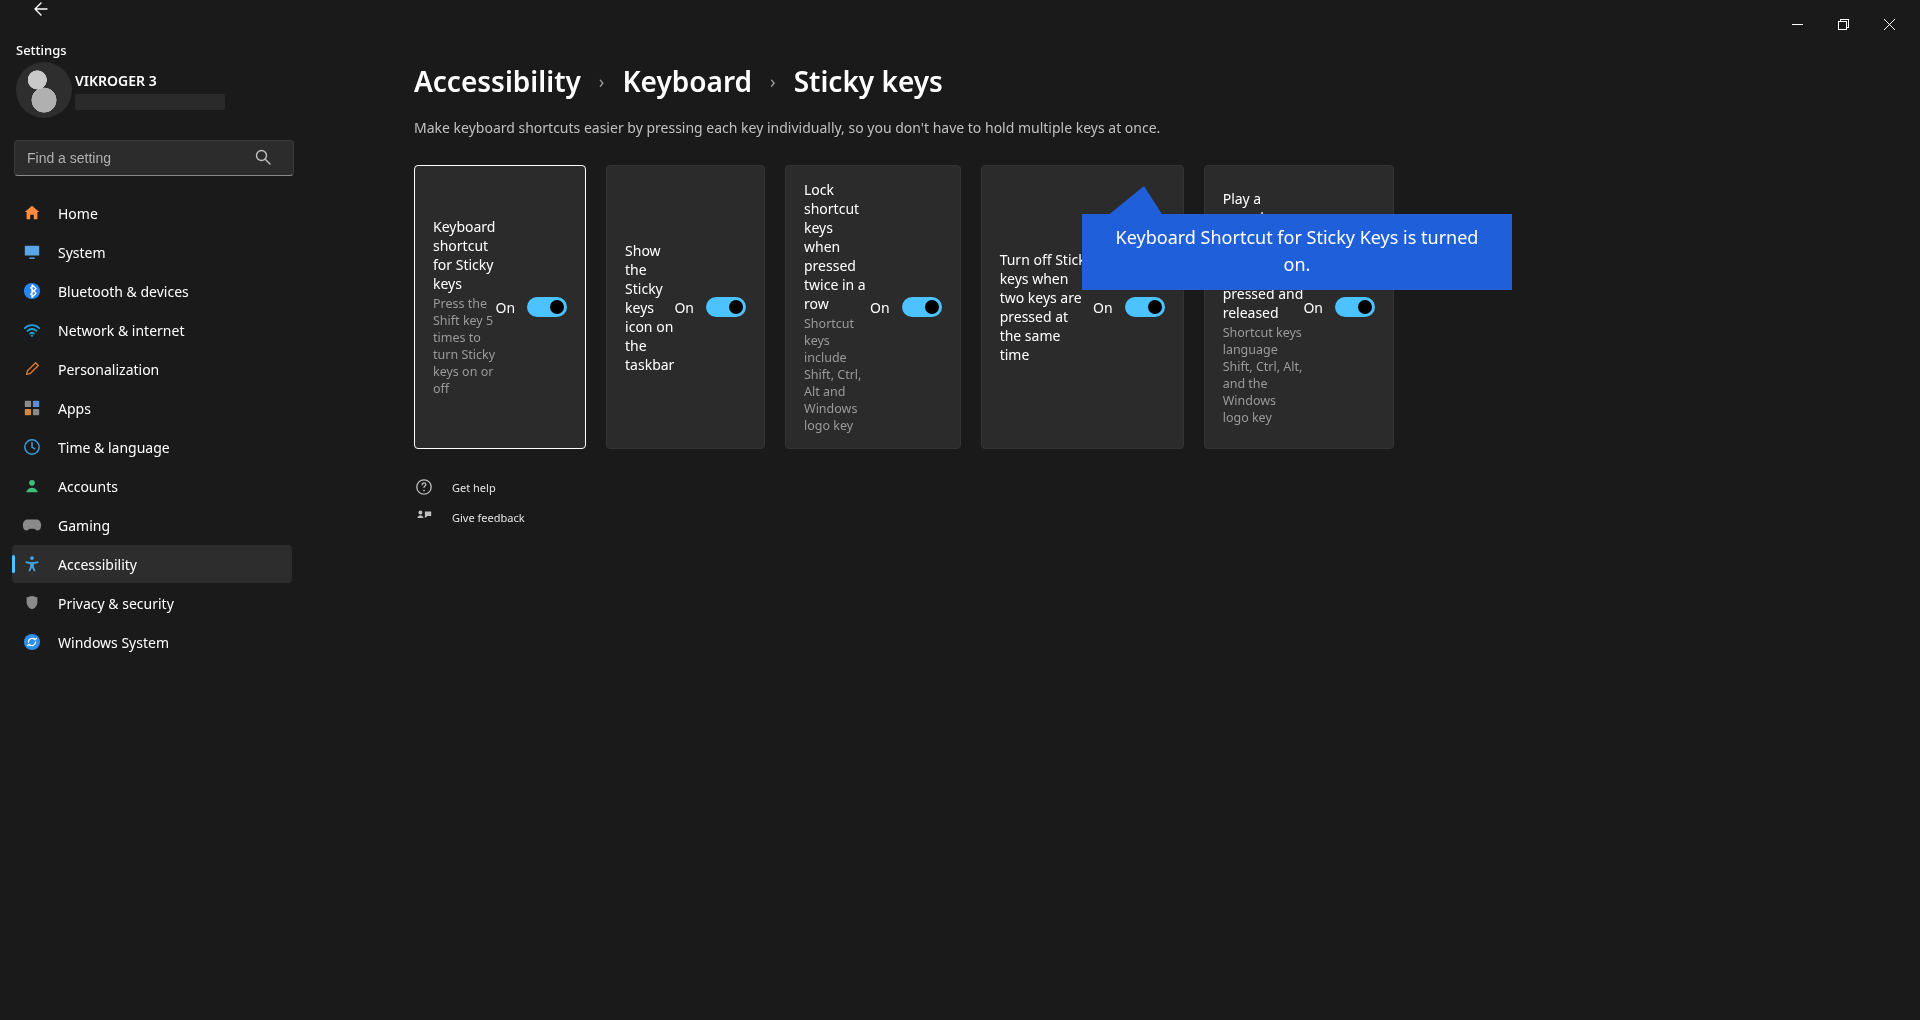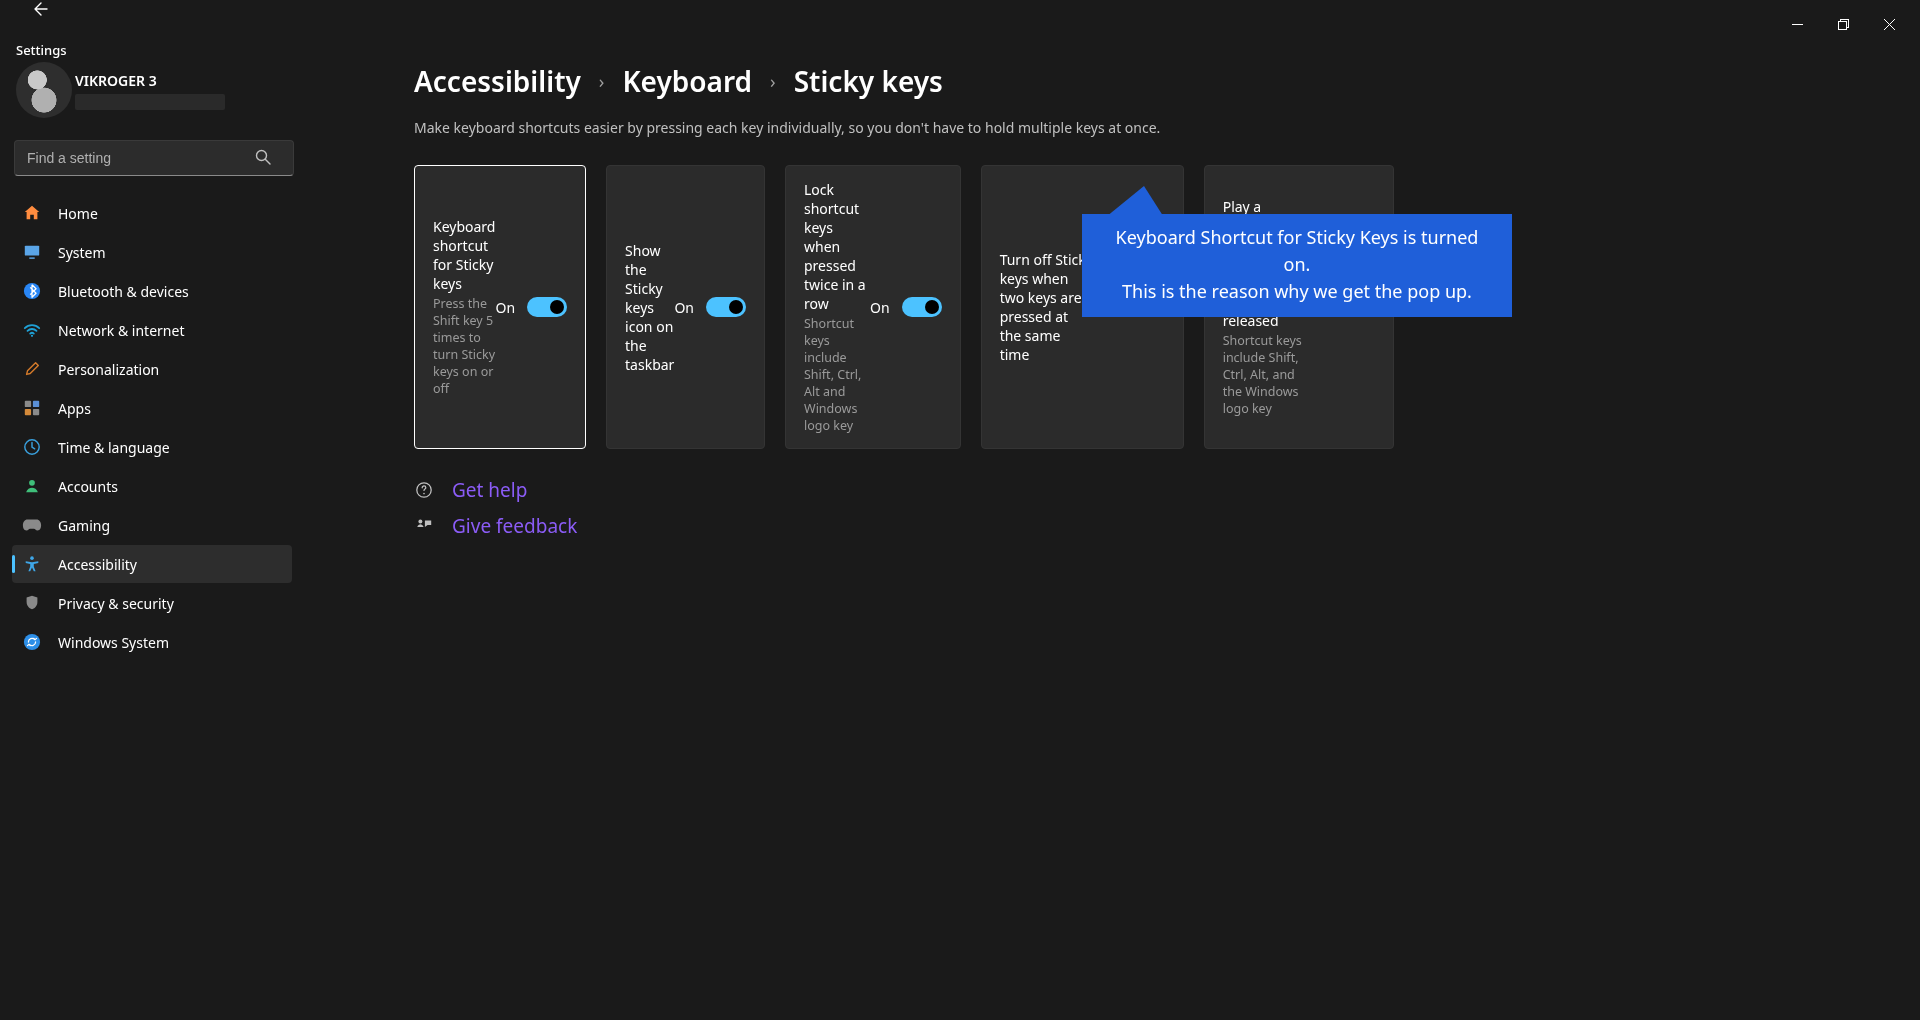--- a/index.html
+++ b/index.html
@@ -59,21 +59,21 @@
   .card-title { font-size:14px; }
   .card-sub { font-size:12.5px; color:#9a9a9a; }
   .toggle-wrap { margin-left:auto; display:flex; align-items:center; gap:12px; }
   .toggle-state { font-size:14px; }
   .toggle {
     width:40px; height:20px; border-radius:10px; background:#4cc2ff; position:relative; cursor:pointer;
   }
   .toggle .knob { position:absolute; right:3px; top:3px; width:14px; height:14px; border-radius:50%; background:#000000; }
   .help-links { margin-top:28px; display:flex; flex-direction:column; gap:10px; }
   .help-link { display:flex; align-items:center; gap:18px; cursor:pointer; }
-  .help-link span.txt { color:#8b5cf6; font-size:19px; }
+  .help-link span.txt { color:#e5e5e5; font-size:11px; }
   .help-ico { width:20px; height:20px; display:flex; align-items:center; justify-content:center; }
 
   .callout-wrap { position:absolute; left:782px; top:166px; pointer-events:none; }
   .callout-arrow { width:0; height:0; border-left:22px solid transparent; border-right:60px solid transparent; border-bottom:44px solid #1f5fd9; position:absolute; left:24px; top:-28px; transform: skewX(-36deg); }
   .callout-box { position:relative; background:#1f5fd9; padding:10px 20px 12px 20px; text-align:center; width:430px; }
   .callout-line { font-size:18px; line-height:1.5; color:#fff; }
 
   
   .ic-home { color:#ff8c3f; }
   .ic-system { color:#5aa5e8; }
@@ -303,21 +303,21 @@
           <span class="toggle-state">On</span>
           <div class="toggle">
               <div class="knob"></div>
             </div>
         </div>
       </div>
 
       <div class="card">
         <div class="card-txt">
           <div class="card-title">Play a sound when shortcut keys are pressed and released</div>
-          <div class="card-sub">Shortcut keys include Shift, Ctrl, Alt, and the Windows logo key</div>
+          <div class="card-sub">Shortcut keys language Shift, Ctrl, Alt, and the Windows logo key</div>
         </div>
         <div class="toggle-wrap">
           <span class="toggle-state">On</span>
           <div class="toggle">
               <div class="knob"></div>
             </div>
         </div>
       </div>
     </div>
 
@@ -341,18 +341,17 @@
             </svg>
         </span>
         <span class="txt">Give feedback</span>
       </div>
     </div>
 
     <div class="callout-wrap">
       <div class="callout-arrow"></div>
       <div class="callout-box">
         <div class="callout-line">Keyboard Shortcut for Sticky Keys is turned on.</div>
-        <div class="callout-line">This is the reason why we get the pop up.</div>
       </div>
     </div>
 
   </main>
 </div>
 
 </body></html>

